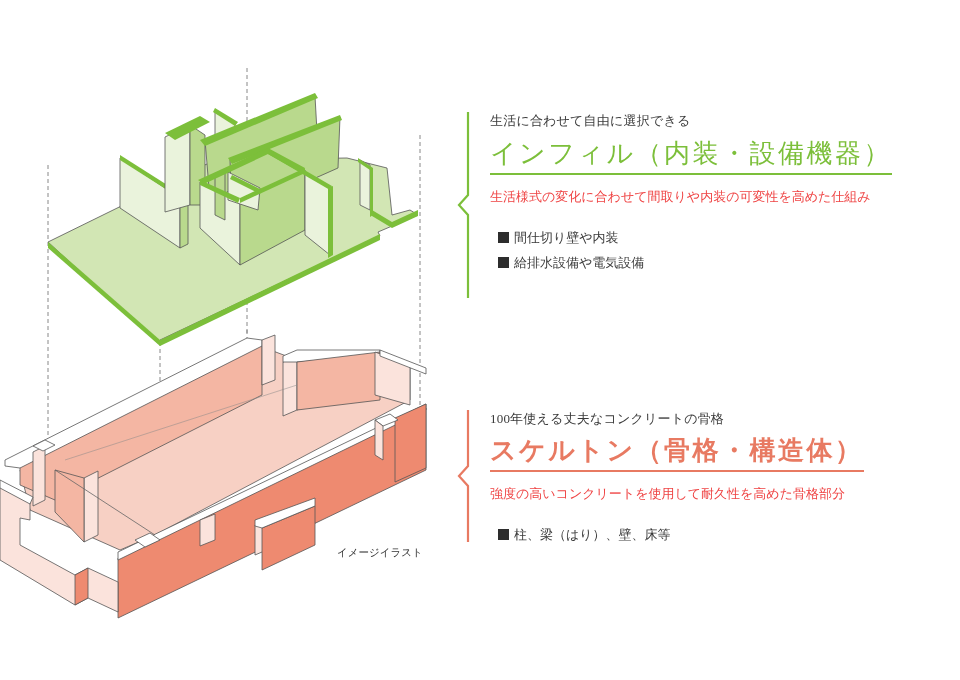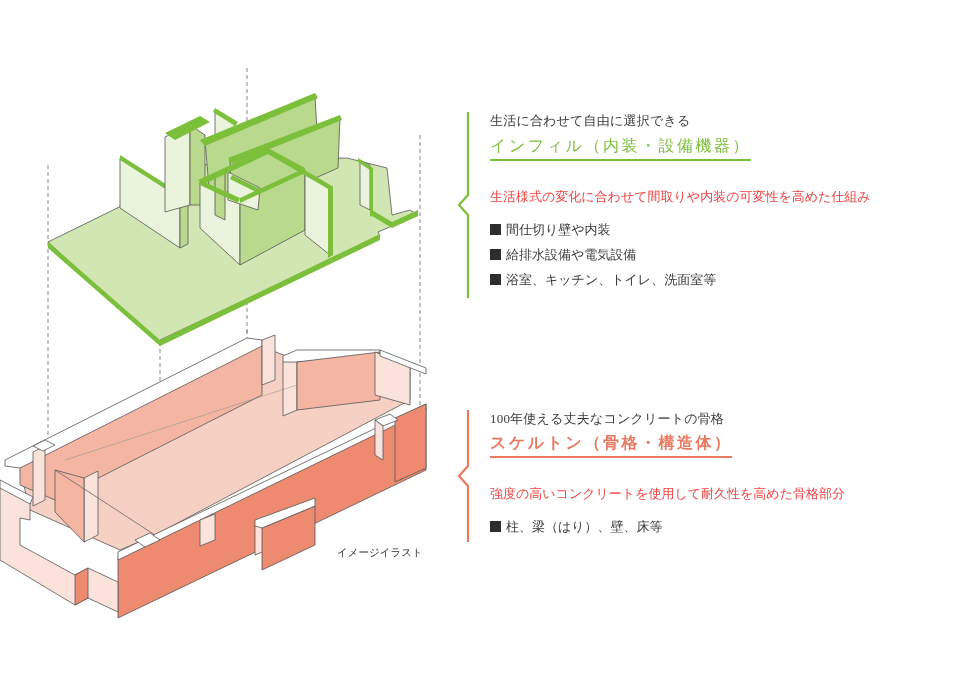--- a/index.html
+++ b/index.html
@@ -1,25 +1,25 @@
 <!DOCTYPE html>
 <html><head>
 <meta charset="utf-8">
 <style>
   html, body { margin: 0; padding: 0; background: #ffffff; }
   body { width: 960px; height: 680px; position: relative; overflow: hidden;
          font-family: "DejaVu Sans", "Liberation Sans", sans-serif; color: #333; }
   #illustration { position: absolute; left: 0; top: 0; width: 960px; height: 680px; }
   .brace { position: absolute; }
   .subtitle { position: absolute; font-size: 13px; color: #3a3a3a; white-space: nowrap; letter-spacing: 0.2px; font-family: Liberation Serif, serif; }
-  .title { position: absolute; font-size: 16px; white-space: nowrap; letter-spacing: 2.5px; padding-bottom: 2px; }
+  .title { position: absolute; font-size: 26px; white-space: nowrap; letter-spacing: 2.5px; padding-bottom: 2px; }
   .title-infill { color: #7cbf3a; border-bottom: 2px solid #7cbf3a; }
   .title-skeleton { color: #e87a62; border-bottom: 2px solid #e87a62; }
   .desc { position: absolute; font-size: 13px; color: #ef4444; white-space: nowrap; }
-  .bullets { position: absolute; margin: 0; padding: 0; list-style: none; }
+  .bullets { position: absolute; margin: 8px; padding: 0; list-style: none; }
   .bullets li { font-size: 13px; color: #3a3a3a; white-space: nowrap; height: 25px; line-height: 25px; display: flex; align-items: center; }
   .bullets li .sq { display: inline-block; width: 11px; height: 11px; background: #2d2d2d; margin-right: 5px; }
 </style>
 </head>
 <body>
 
 <svg id="illustration" viewBox="0 0 960 680" xmlns="http://www.w3.org/2000/svg">
 
   <g stroke="#888" stroke-width="1" stroke-dasharray="4,3" fill="none">
     <line x1="48" y1="165" x2="48" y2="440"></line>
@@ -125,24 +125,20 @@
 <div class="desc" style="left:490px; top:188px;">生活様式の変化に合わせて間取りや内装の可変性を高めた仕組み</div>
 <ul class="bullets" style="left:490px; top:217px;">
   <li>
       <span class="sq"></span>
       <span>間仕切り壁や内装</span>
     </li>
   <li>
       <span class="sq"></span>
       <span>給排水設備や電気設備</span>
     </li>
-  <li>
-      <span class="sq"></span>
-      <span>浴室、キッチン、トイレ、洗面室等</span>
-    </li>
 </ul>
 
 <svg class="brace" style="left:454px; top:408px;" width="20" height="136" viewBox="0 0 20 136">
   <path d="M14 2 L14 58 L5 68 L14 78 L14 134" fill="none" stroke="#e87a62" stroke-width="2.2"></path>
 </svg>
 
 <div class="subtitle" style="left:490px; top:410px;">100年使える丈夫なコンクリートの骨格</div>
 <div class="title title-skeleton" style="left:490px; top:433px;font-weight:bold;">スケルトン（骨格・構造体）</div>
 <div class="desc" style="left:490px; top:485px;">強度の高いコンクリートを使用して耐久性を高めた骨格部分</div>
 <ul class="bullets" style="left:490px; top:514px;">

